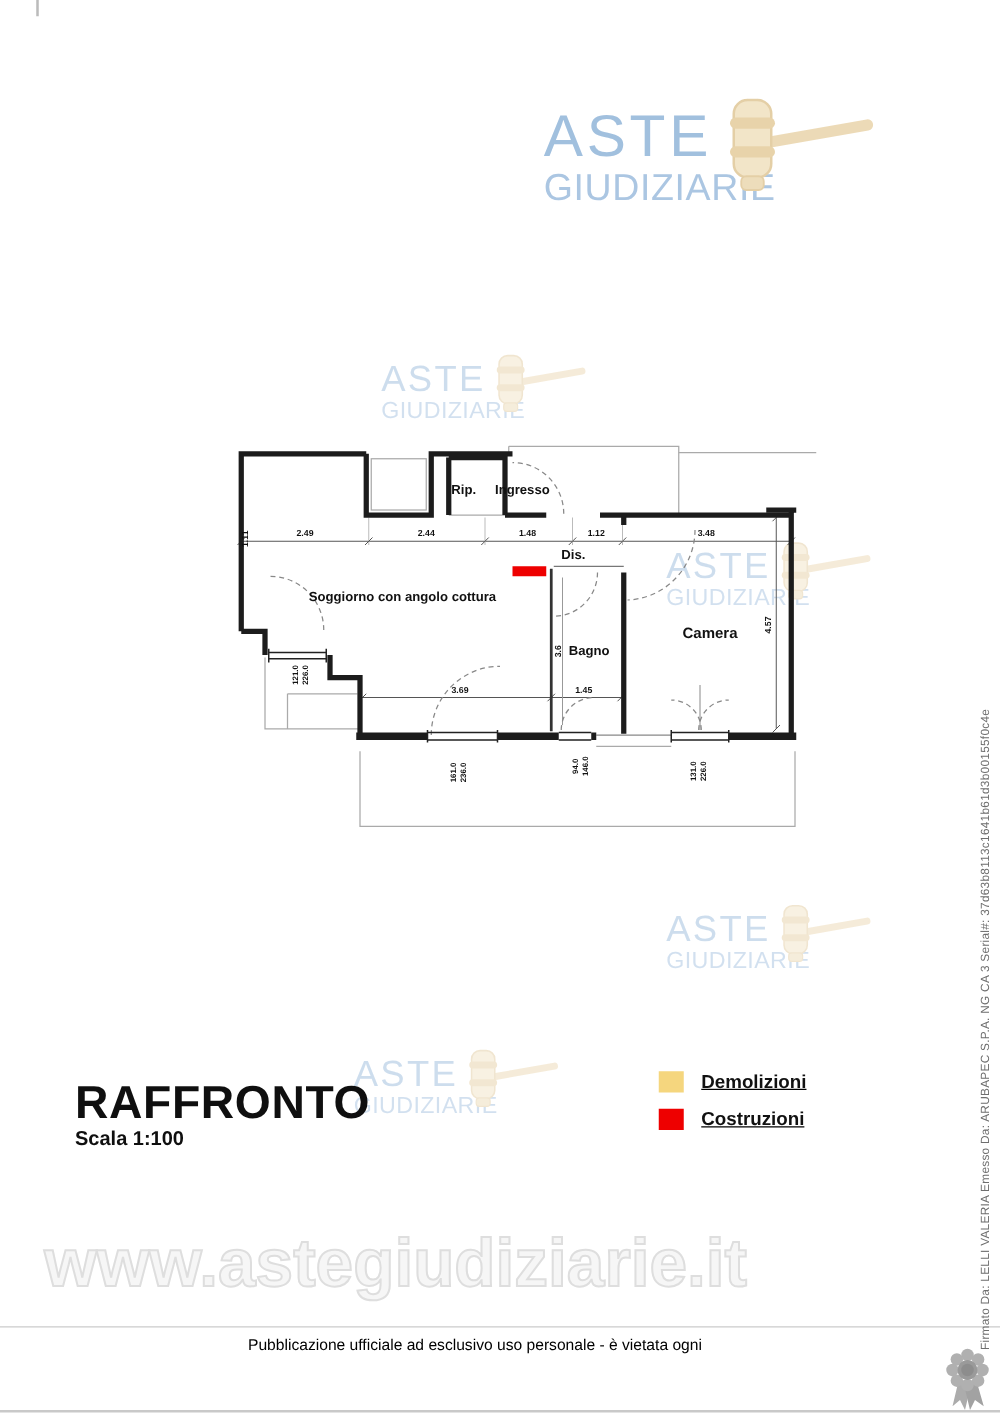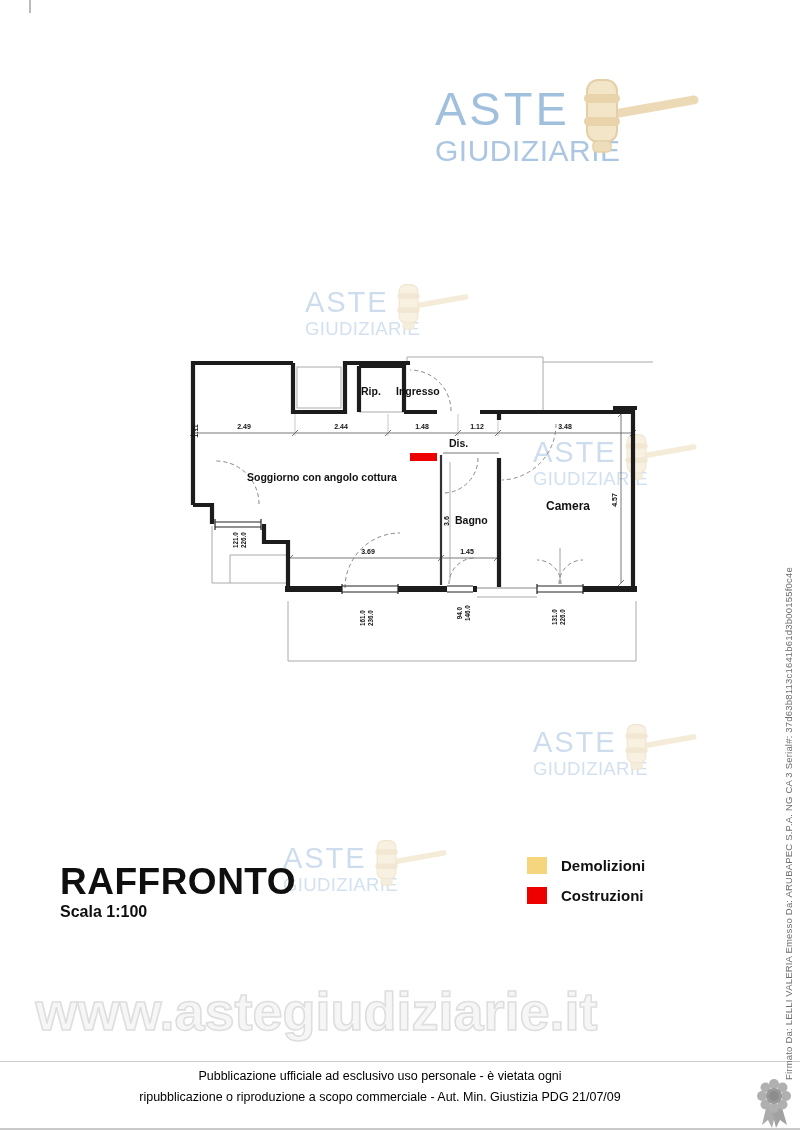--- a/index.html
+++ b/index.html
@@ -19,21 +19,21 @@
   .plan text{fill:#111;font-family:"Liberation Sans", sans-serif;}
   .room-lbl{font-weight:bold;font-size:10.5px;}
   .room-lbl.big{font-size:12px;}
   .dim-lbl{font-weight:bold;font-size:7px;fill:#222;}
   .win-lbl{font-weight:bold;font-size:6.3px;fill:#222;}
   
   .title-block{position:absolute;left:60px;top:862px;width:210px;color:#0f0f0f;}
   .title-block .t1{font-size:37px;font-weight:800;letter-spacing:0.5px;line-height:40px;}
   .title-block .t2{font-size:16px;font-weight:700;margin-top:1px;}
   .legend{position:absolute;left:527px;top:856px;}
-  .legend-row{display:flex;align-items:center;margin-bottom:11px;height:19px;}
+  .legend-row{display:flex;align-items:center;margin-bottom:11px;height:19px;text-decoration:underline;}
   .legend-swatch{width:20px;height:17px;margin-right:14px;}
   .legend-label{font-size:15px;font-weight:600;color:#111;}
   
   .url-watermark{
     position:absolute;left:0;top:980px;width:633px;text-align:center;
     font-size:54px;font-weight:700;color:#f6f6f6;
     -webkit-text-stroke:1.6px #dedede;letter-spacing:0px;
   }
   
   .separator{position:absolute;left:0;top:1061px;width:800px;height:1px;background:#cccccc;}
@@ -217,21 +217,20 @@
       <div class="legend-label">Costruzioni</div>
     </div>
   </div>
 
   <div class="url-watermark">www.astegiudiziarie.it</div>
 
   <div class="separator"></div>
 
   <div class="footer">
     <div>Pubblicazione ufficiale ad esclusivo uso personale - è vietata ogni</div>
-    <div>ripubblicazione o riproduzione a scopo commerciale - Aut. Min. Giustizia PDG 21/07/09</div>
   </div>
 
   <div class="bottom-edge"></div>
 
   <div class="signature">Firmato Da: LELLI VALERIA Emesso Da: ARUBAPEC S.P.A. NG CA 3 Serial#: 37d63b8113c1641b61d3b00155f0c4e</div>
 
   <svg class="seal" width="44" height="52" viewBox="0 0 44 52">
     <path d="M15,26 L10,47 L16,42 L20,50 L25,29 Z" fill="#acacac"></path>
     <path d="M29,26 L35,47 L28,42 L24,50 L19,29 Z" fill="#a2a2a2"></path>
     <circle cx="22" cy="18" r="7" fill="#a6a6a6"></circle>

